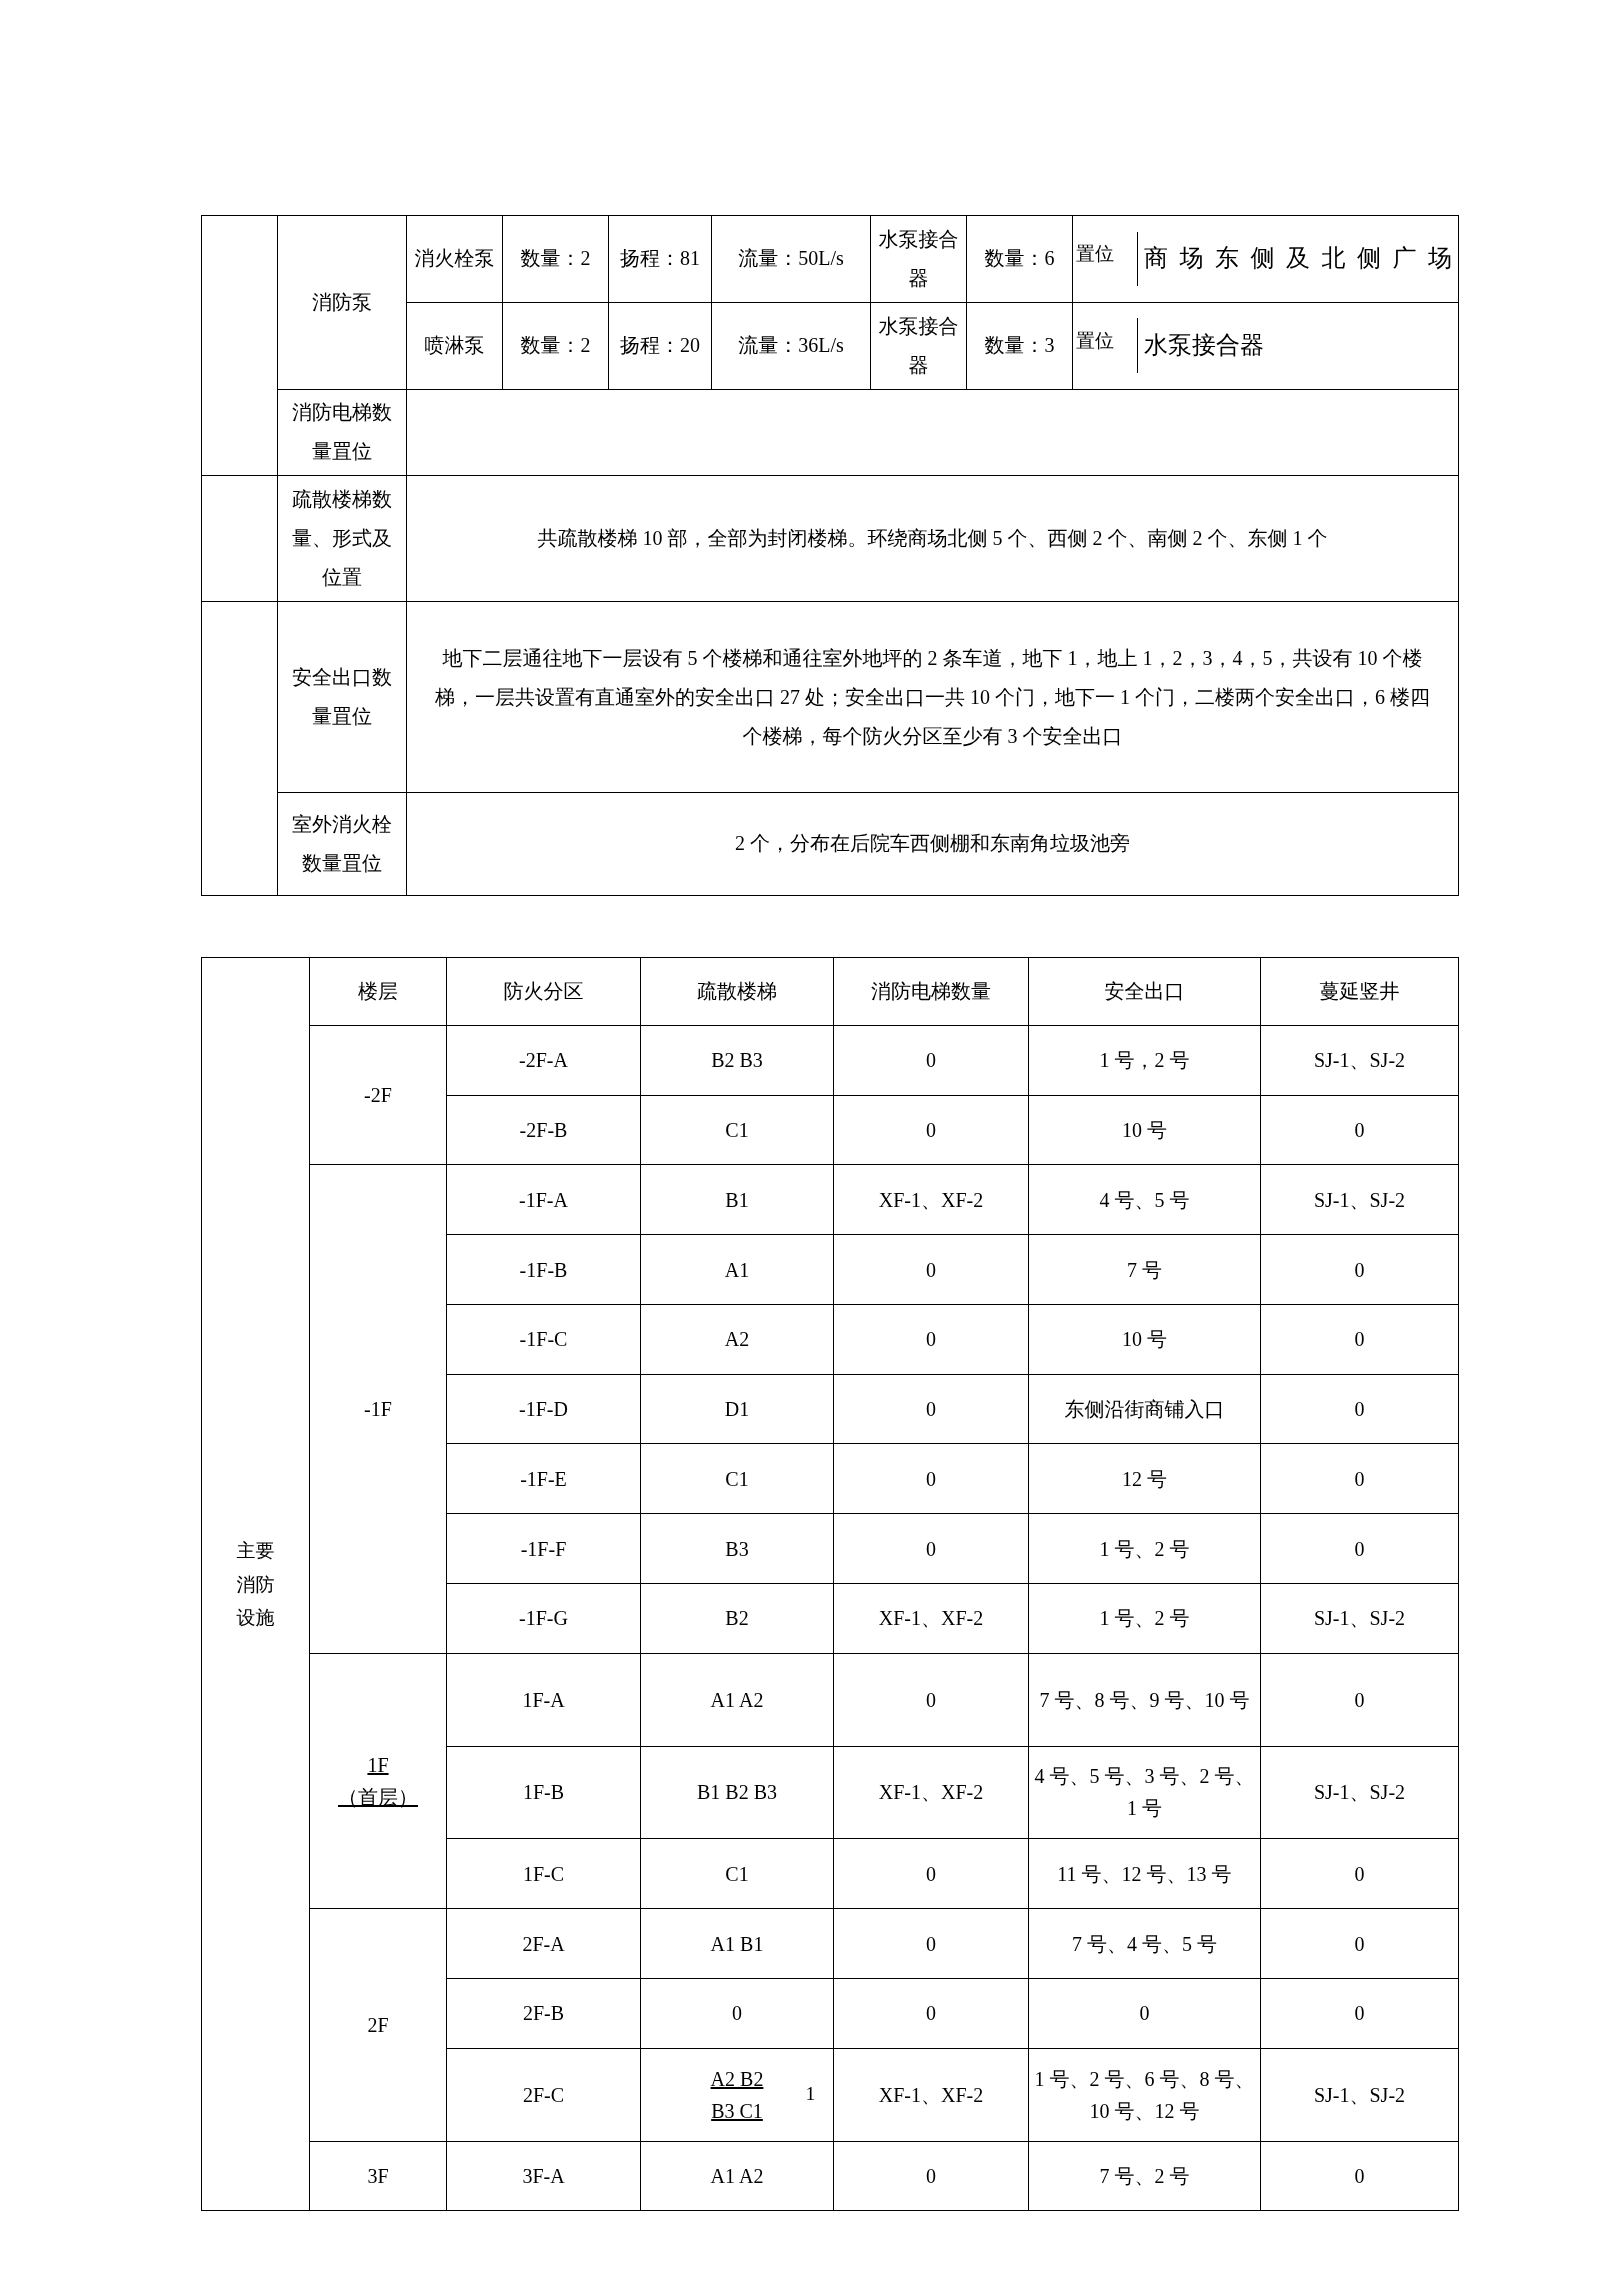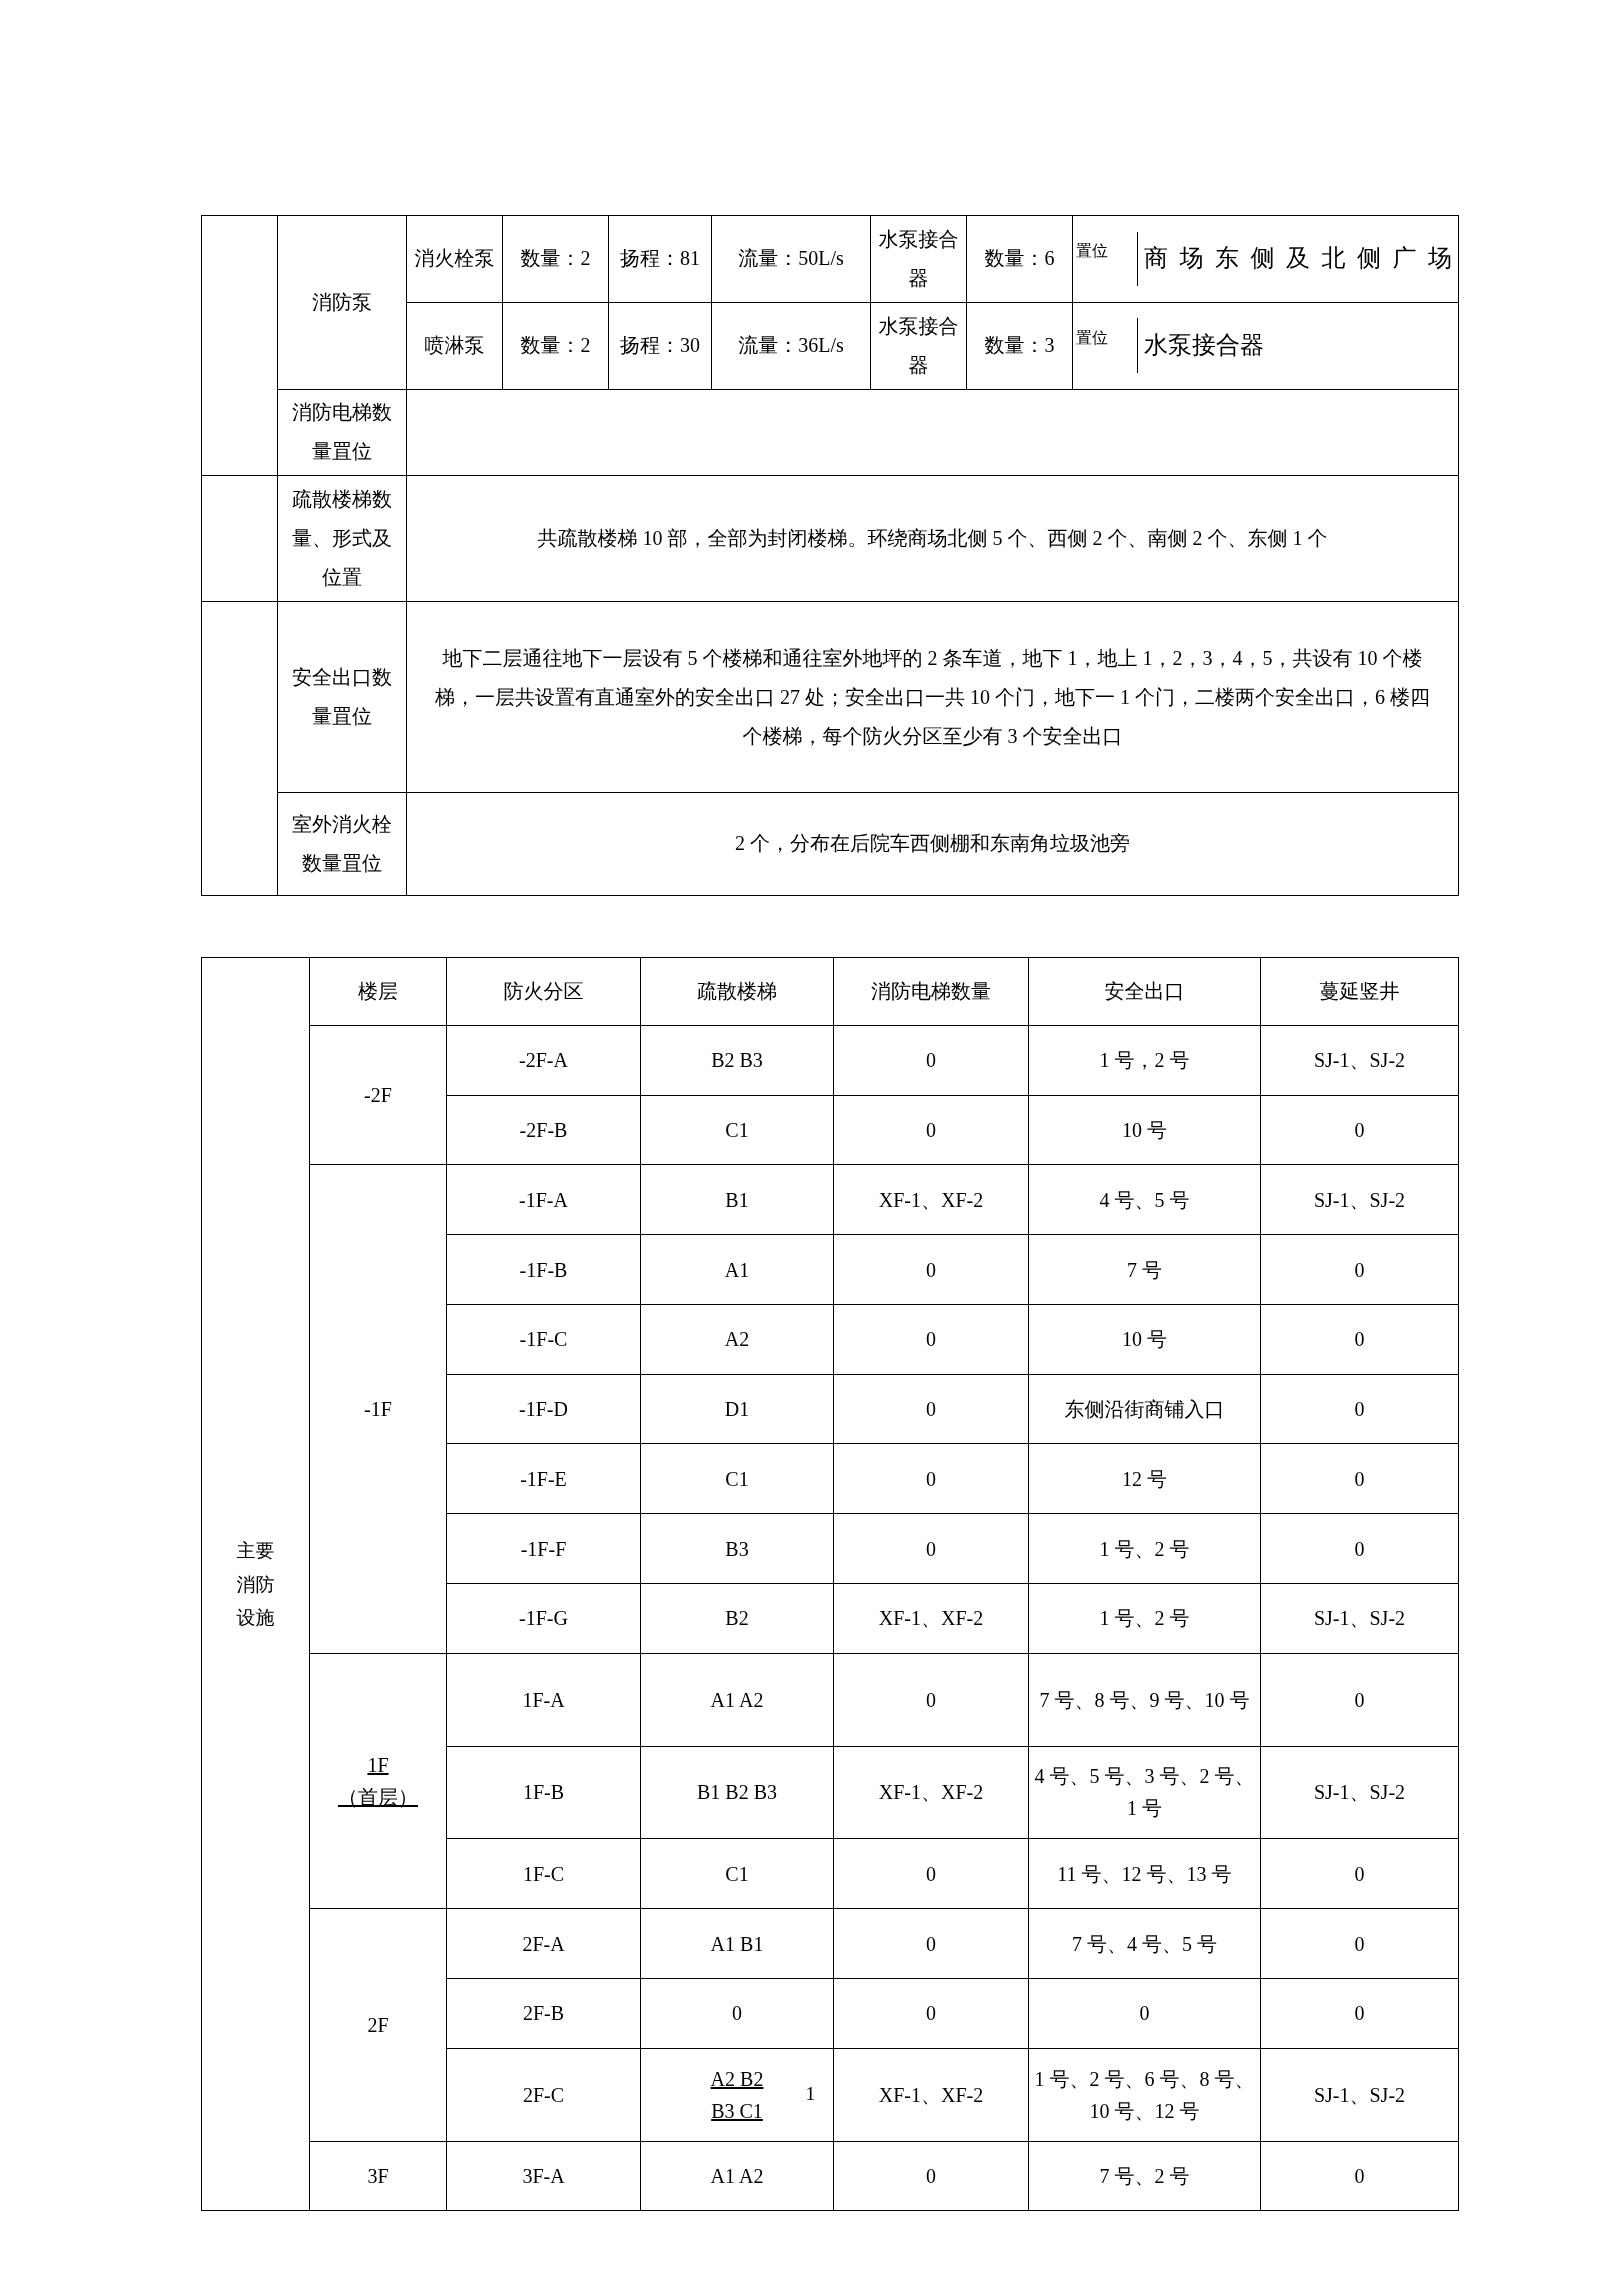--- a/index.html
+++ b/index.html
@@ -52,21 +52,21 @@
   }
   .place-inner {
     display: flex;
     width: 100%;
     height: 100%;
     align-items: stretch;
   }
   .place-label {
     flex: 0 0 65px;
     padding: 3.9px 2px 3.9px 2.9px;
-    font-size: 16px;
+    font-size: 19px;
     line-height: 1.95;
     text-align: left;
     border-right: 1.3px solid #000;
     box-sizing: border-box;
   }
   .place-value {
     flex: 1 1 auto;
     padding: 3.9px 5.9px;
     font-size: 24px;
     line-height: 1.95;
@@ -174,21 +174,21 @@
           <div class="place-value">
             <span>商场东侧及北侧广场</span>
           </div>
         </div>
       </td>
     </tr>
 
     <tr>
       <td class="rowlabel">喷淋泵</td>
       <td class="rowlabel">数量：2</td>
-      <td class="rowlabel">扬程：30</td>
+      <td class="rowlabel">扬程：20</td>
       <td class="rowlabel">流量：36L/s</td>
       <td class="rowlabel">水泵接合器</td>
       <td class="rowlabel">数量：3</td>
       <td class="place-cell">
         <div class="place-inner">
           <div class="place-label">置位</div>
           <div class="place-value nojust">
             <span>水泵接合器</span>
           </div>
         </div>

